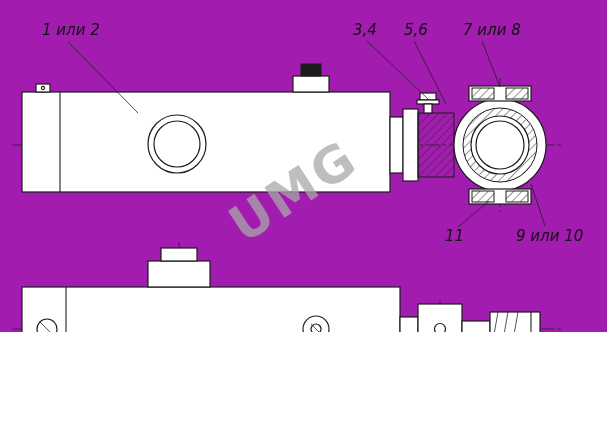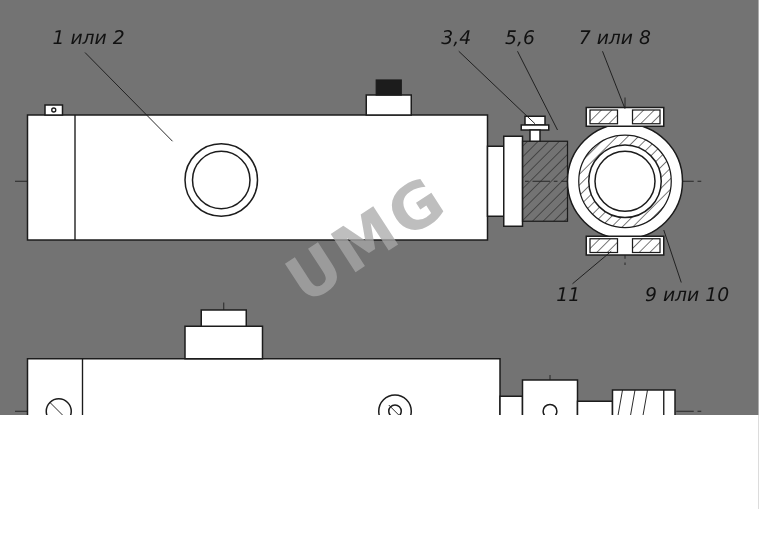--- a/index.html
+++ b/index.html
@@ -1,16 +1,16 @@
 <!DOCTYPE html>
 <html><head>
 <meta charset="utf-8">
 <style>
   html,body{margin:0;padding:0;background:#fff;}
-  .canvas{position:relative;width:607px;height:332px;background:#737373;overflow:hidden;
+  .canvas{position:relative;width:607px;height:332px;background:#a21caf;overflow:hidden;
           font-family:"DejaVu Sans",sans-serif;}
   svg{display:block;}
   .s   {fill:#ffffff;stroke:#1c1c1c;stroke-width:1.2;}
   .sd  {fill:#1c1c1c;stroke:#1c1c1c;stroke-width:1;}
   .ln  {fill:none;stroke:#1c1c1c;stroke-width:1.1;}
   .thin{fill:none;stroke:#1c1c1c;stroke-width:0.75;}
   .cl  {fill:none;stroke:#1c1c1c;stroke-width:0.7;stroke-dasharray:14 3 3 3;}
   .hatchrect{stroke:#1c1c1c;stroke-width:1;}
   .lbl {font:italic 15px "DejaVu Sans",sans-serif;fill:#111;}
   .wm  {font:700 50px "DejaVu Sans",sans-serif;opacity:0.75;letter-spacing:3px;}

